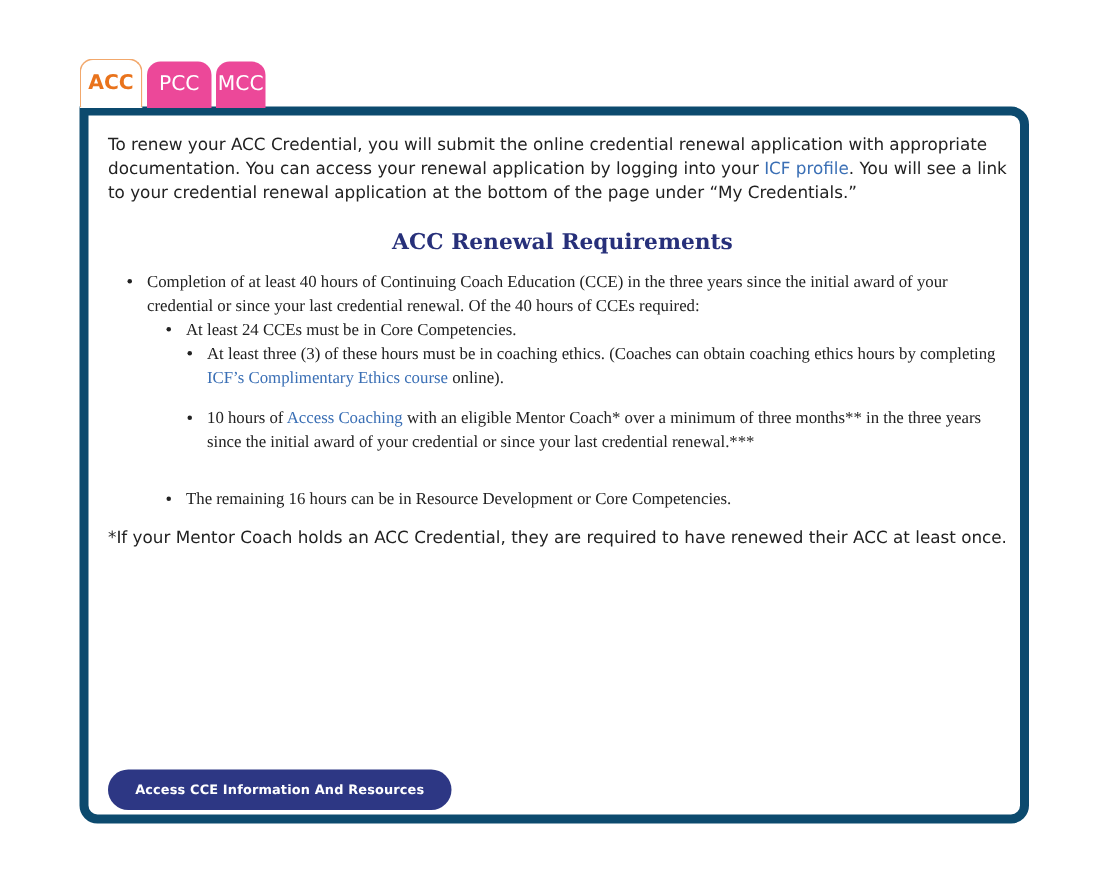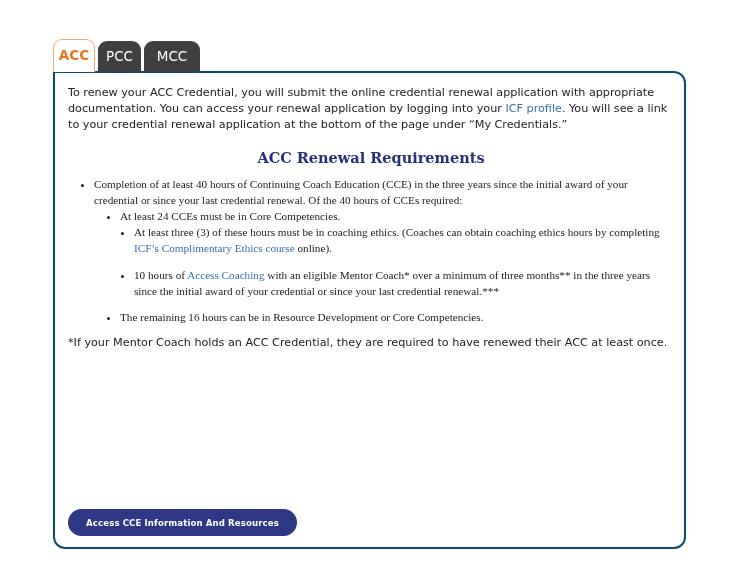--- a/index.html
+++ b/index.html
@@ -39,33 +39,33 @@
       height: 33px;
       background: #ffffff;
       color: #e9731c;
       font-weight: bold;
       border: 1px solid #f2a86c;
       border-bottom: 1px solid #ffffff;
       line-height: 30px;
       margin-top: 28px;
     }
     .tab.inactive {
-      background: #404040;
+      background: #ec4899;
       color: #ffffff;
       width: 43px;
     }
-    .tab.inactive.mcc { width: 56px; }
+    .tab.inactive.mcc { width: 33px; }
     .panel {
       position: absolute;
       left: 53px;
       top: 71px;
       width: 633px;
       height: 478px;
       box-sizing: border-box;
-      border: 2px solid #0c4a6e;
+      border: 6px solid #0c4a6e;
       border-radius: 0 12px 12px 12px;
       background: #ffffff;
       z-index: 1;
     }
     .content {
       position: absolute;
       left: 13px;
       top: 12px;
       width: 606px;
       font-size: 11.2px;
@@ -86,21 +86,21 @@
       margin: 14px 0 8px 0 !important;
       line-height: 20px;
       text-align: center;
     }
     ul { margin: 0; padding: 0; font-family: Liberation Serif, serif; }
     ul.l1 { padding-left: 26px; list-style: disc; }
     ul.l2 { padding-left: 26px; list-style: disc; }
     ul.l3 { padding-left: 14px; list-style: disc; }
     li { margin: 0; }
     ul.l3 li.spaced { margin-top: 10px; }
-    ul.l2 li.after { margin-top: 10px; }
+    ul.l2 li.after { margin-top: 22px; }
     .note {
       margin-top: 10px !important;
     }
     .note2 {
       margin-top: 13px !important;
     }
     .note3 {
       margin-top: 13px !important;
     }
     .cta {

